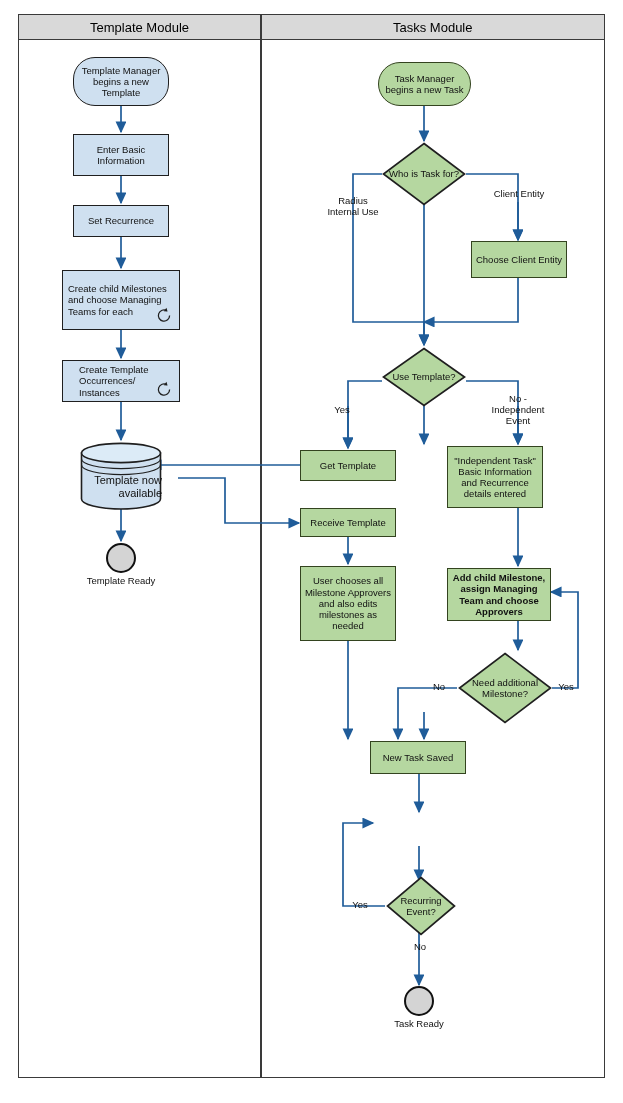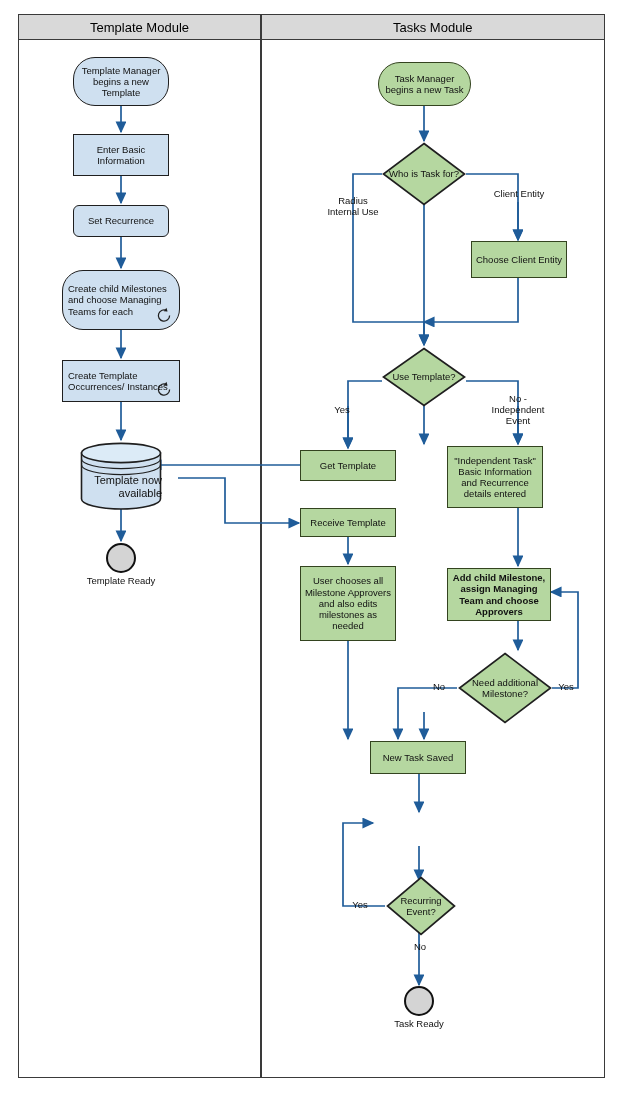--- a/index.html
+++ b/index.html
@@ -123,34 +123,34 @@
   </svg>
 
   <div class="node start blue" style="left:73px;top:57px;width:96px;height:49px;">
     <span class="txt">Template Manager begins a new Template</span>
   </div>
 
   <div class="node proc blue" style="left:73px;top:134px;width:96px;height:42px;">
     <span class="txt">Enter Basic Information</span>
   </div>
 
-  <div class="node proc blue" style="left:73px;top:205px;width:96px;height:32px;border-radius:6px;">
+  <div class="node proc blue" style="left:73px;top:205px;width:96px;height:32px;">
     <span class="txt">Set Recurrence</span>
   </div>
 
-  <div class="node proc blue" style="left:62px;top:270px;width:118px;height:60px;justify-content:flex-start;text-align:left;border-radius:21px;">
+  <div class="node proc blue" style="left:62px;top:270px;width:118px;height:60px;justify-content:flex-start;text-align:left;">
     <span class="txt" style="padding-left:5px;">Create child Milestones and choose Managing Teams for each</span>
   </div>
   <svg class="loop" style="left:156px;top:307px;" viewBox="0 0 20 20" xmlns="http://www.w3.org/2000/svg">
     <path d="M16,10 a6.6,6.6 0 1 1 -3.3,-5.7" fill="none" stroke="#1f1f1f" stroke-width="1.5"></path>
     <path d="M12.3,0.8 L13.6,5.2 L9.2,5.0 z" fill="#1f1f1f"></path>
   </svg>
 
   <div class="node proc blue" style="left:62px;top:360px;width:118px;height:42px;justify-content:flex-start;text-align:left;">
-    <span class="txt" style="padding-left:5px;">Create Template Occurrences/ Instances</span>
+    <span class="txt" style="padding-left:16px;">Create Template Occurrences/ Instances</span>
   </div>
   <svg class="loop" style="left:156px;top:381px;" viewBox="0 0 20 20" xmlns="http://www.w3.org/2000/svg">
     <path d="M16,10 a6.6,6.6 0 1 1 -3.3,-5.7" fill="none" stroke="#1f1f1f" stroke-width="1.5"></path>
     <path d="M12.3,0.8 L13.6,5.2 L9.2,5.0 z" fill="#1f1f1f"></path>
   </svg>
 
   <div class="db" style="left:80px;top:442px;width:82px;height:68px;">
     <svg width="82" height="68" viewBox="0 0 82 68" xmlns="http://www.w3.org/2000/svg">
       <path d="M1.5,11 L1.5,57 a39.5,10 0 0 0 79,0 L80.5,11 z" fill="#cfe0f0" stroke="#1f1f1f" stroke-width="1.6"></path>
       <ellipse cx="41" cy="11" rx="39.5" ry="9.6" fill="#dcebf7" stroke="#1f1f1f" stroke-width="1.6"></ellipse>

